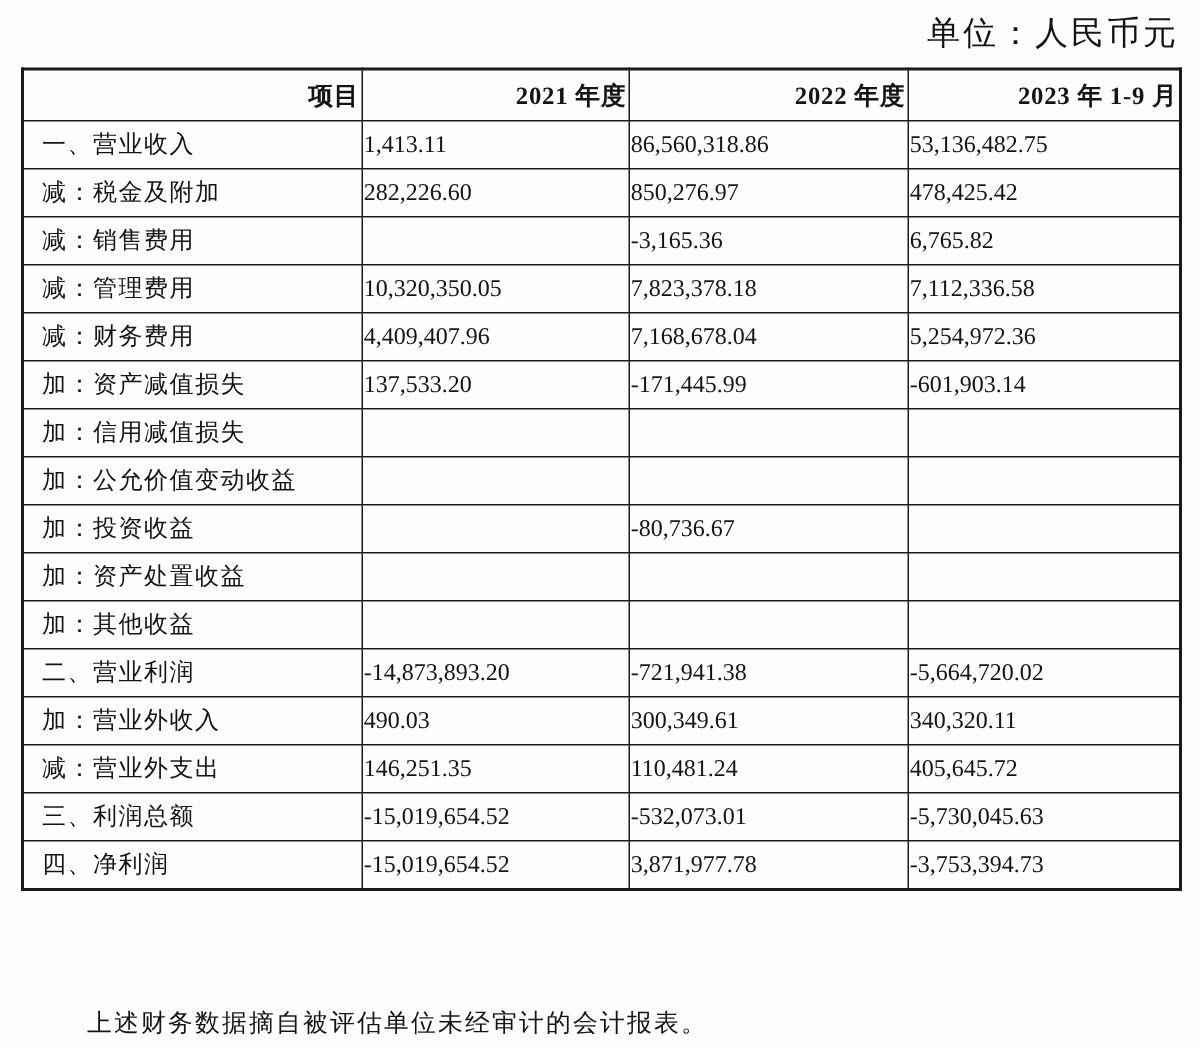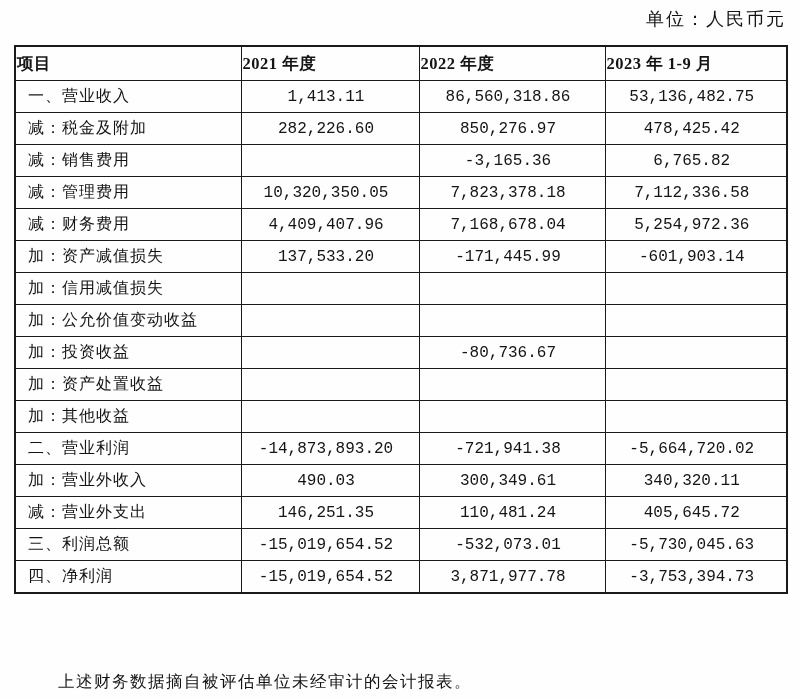--- a/index.html
+++ b/index.html
@@ -13,21 +13,21 @@
     height: 699px;
     background: #fefefe;
     font-family: "Liberation Serif", "DejaVu Serif", serif;
     color: #141414;
     overflow: hidden;
   }
   .unit-label {
     position: absolute;
     top: 7px;
     right: 14px;
-    font-size: 18px;
+    font-size: 22px;
     letter-spacing: 2px;
     font-weight: 400;
     text-align: center;
   }
   table.fin {
     position: absolute;
     top: 45px;
     left: 14px;
     width: 772px;
     border-collapse: collapse;
@@ -37,35 +37,34 @@
   table.fin th, table.fin td {
     border: 1.5px solid #1a1a1a;
     font-size: 16px;
     overflow: hidden;
     white-space: nowrap;
     vertical-align: middle;
   }
   table.fin th {
     height: 31px;
     font-weight: bold;
-    text-align: left;
+    text-align: right;
     font-size: 16.5px;
     letter-spacing: 0.5px;
   }
   table.fin td {
     height: 29px;
   }
   td.lbl {
     padding-left: 12px;
     letter-spacing: 1px;
   }
   td.num {
-    text-align: center;
+    text-align: left;
     padding-right: 9px;
-    font-family: Liberation Mono, monospace;
   }
   .footnote {
     position: absolute;
     top: 671px;
     left: 58px;
     font-size: 16.5px;
     letter-spacing: 1.5px;
   }
 </style>
 </head>

